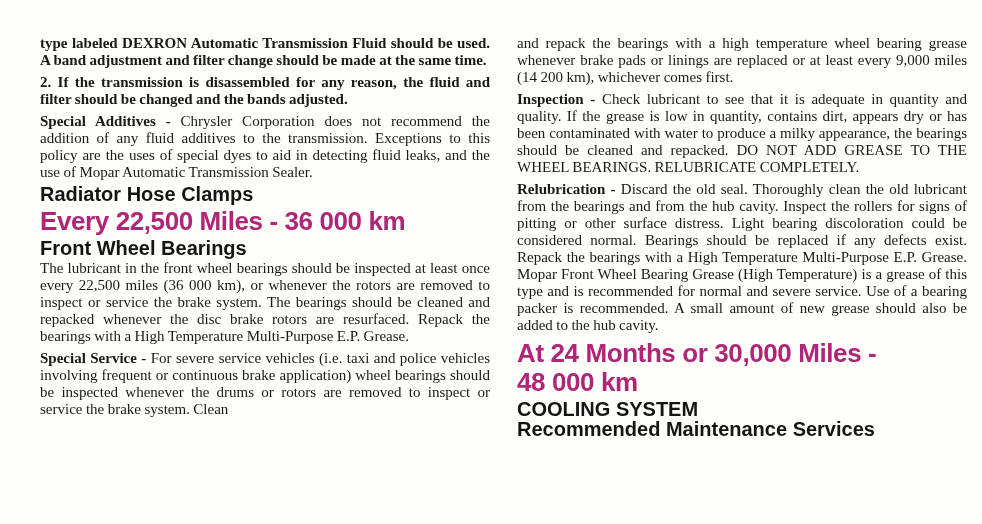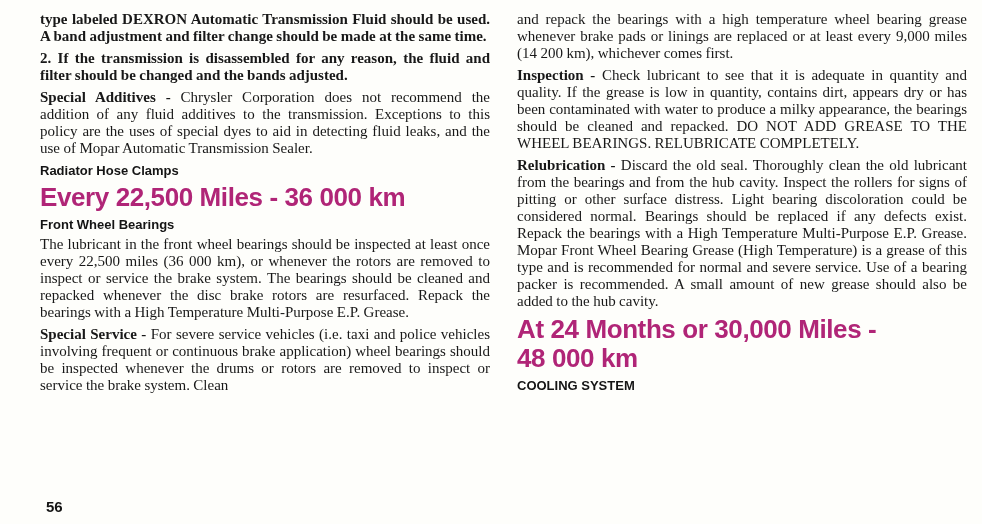--- a/index.html
+++ b/index.html
@@ -16,20 +16,21 @@
     width: 982px;
     height: 524px;
     position: relative;
     box-sizing: border-box;
   }
   .columns {
     display: flex;
     gap: 27px;
     padding: 11px 16px 0 40px;
     box-sizing: border-box;
+    margin-top: 24px;
   }
   .col {
     flex: 0 0 450px;
     width: 450px;
   }
   p {
     margin: 0 0 5px 0;
     font-size: 15px;
     line-height: 17px;
     text-align: justify;
@@ -43,21 +44,21 @@
     font-size: 26px;
     line-height: 29px;
     letter-spacing: -0.4px;
     color: var(--heading-color, #b02577);
     margin: 4px 0 4px 0;
     white-space: nowrap;
   }
   h2.subheading {
     font-family: "Liberation Sans", sans-serif;
     font-weight: 700;
-    font-size: 13px;
+    font-size: 20px;
     line-height: 17px;
     color: #141414;
     margin: 0 0 3px 0;
   }
   .page-number {
     position: absolute;
     left: 10px;
     bottom: 9px;
     font-family: Liberation Sans, sans-serif;
     font-weight: 700;
@@ -108,19 +109,20 @@
 
       <p>
         <strong class="lead">Relubrication -</strong>
         <span>Discard the old seal. Thoroughly clean the old lubricant from the bearings and from the hub cavity. Inspect the rollers for signs of pitting or other surface distress. Light bearing discoloration could be considered normal. Bearings should be replaced if any defects exist. Repack the bearings with a High Temperature Multi-Purpose E.P. Grease. Mopar Front Wheel Bearing Grease (High Temperature) is a grease of this type and is recommended for normal and severe service. Use of a bearing packer is recommended. A small amount of new grease should also be added to the hub cavity.</span>
       </p>
 
       <h1 class="interval-heading"><span>At 24 Months or 30,000 Miles -</span><br><span>48 000 km</span></h1>
 
       <h2 class="subheading">COOLING SYSTEM</h2>
 
+      <h2 class="subheading">Recommended Maintenance Services</h2>
 
     </div>
 
   </div>
 
   <div class="page-number">56</div>
 </div>
 
 </body></html>

